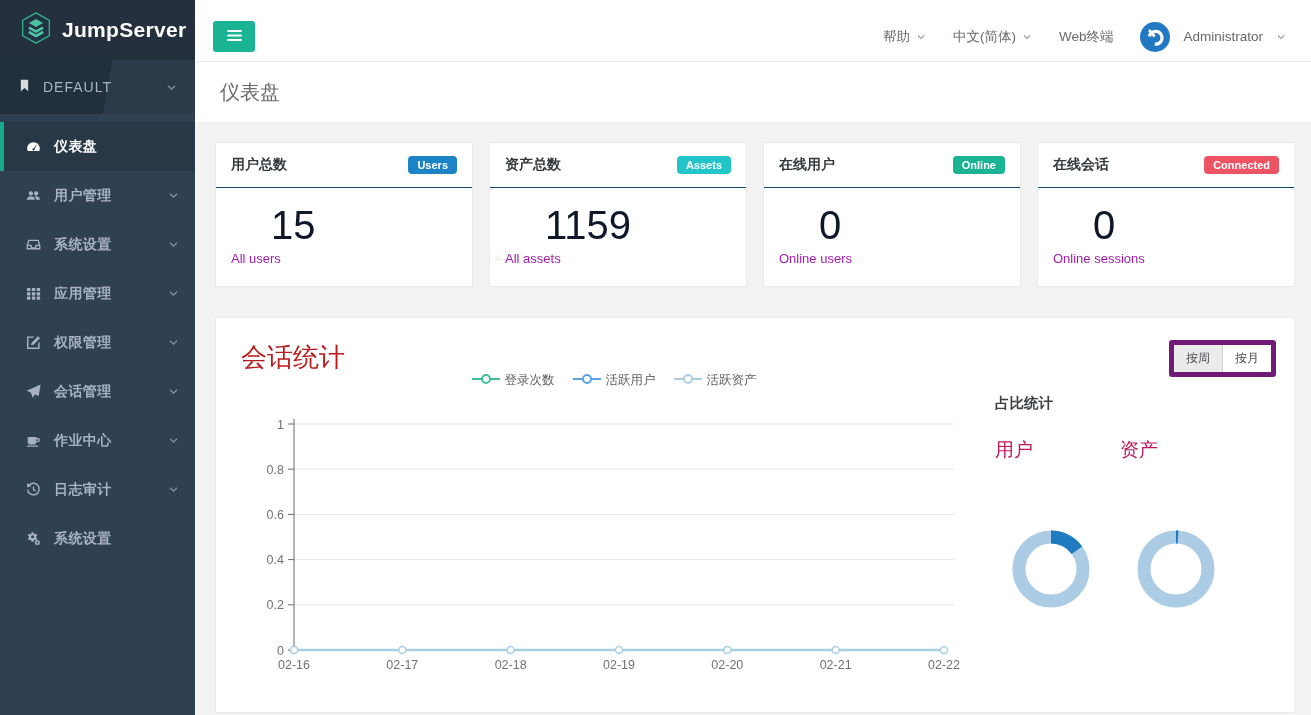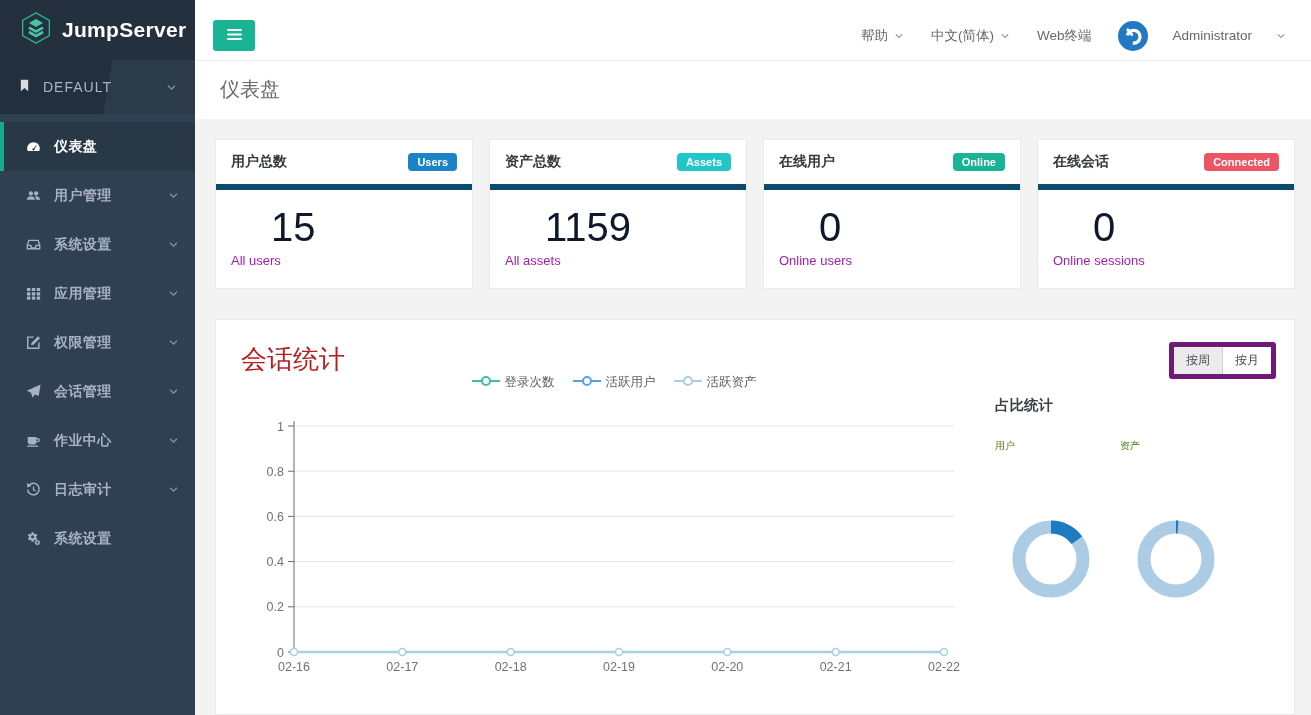--- a/index.html
+++ b/index.html
@@ -40,33 +40,33 @@
     display:flex; align-items:center; padding:12px 25px 0 18px;
   }
   .hamburger-btn {
     width:42px; height:31px; background:#1ab394; border:none; border-radius:3px;
     display:flex; align-items:center; justify-content:center; cursor:pointer;
   }
   .nav-right { margin-left:auto; display:flex; align-items:center; gap:27px; }
   .nav-link { display:flex; align-items:center; gap:6px; font-size:13.5px; color:#64696c; cursor:pointer; }
   .nav-link .chev { color:#8b9094; display:flex; }
   .avatar { width:30px; height:30px; display:flex; }
-  .user-link { gap:24px; }
+  .user-link { gap:13px; }
 
   .page-heading { height:60px; background:#fff; display:flex; align-items:center; padding-left:25px; }
   .page-title { font-size:20px; font-weight:400; color:#6a6c6f; }
 
   .content { flex:1; background:#f3f3f4; padding:20px 16px 0 20px; }
 
   
   .stats-row { display:flex; gap:16px; }
   .stat-card { flex:1; background:#fff; border:1px solid #e7eaec; }
   .stat-head {
     display:flex; justify-content:space-between; align-items:center;
-    padding:13px 15px; border-bottom:6px solid #0c4a6e;
+    padding:13px 15px; border-bottom:1px solid #0c4a6e;
   }
   .stat-title { font-size:14px; font-weight:bold; color:#33383d; }
   .badge { color:#fff; font-size:11px; font-weight:bold; padding:3px 9px; border-radius:4px; }
   .stat-body { padding:14px 15px 20px; }
   .stat-value { font-size:40px; color:#0f172a; line-height:1.15;margin-left:40px; }
   .stat-caption { font-size:13px; color:#a21caf; margin-top:3px; }
 
   
   .panel { position:relative; background:#fff; border:1px solid #e7eaec; margin-top:30px; height:396px; }
   .panel-title { position:absolute; top:22px; left:25px; font-size:26px; font-weight:300; color:#b91c1c; }
@@ -75,21 +75,21 @@
   .range-group { position:absolute; top:22px; right:18px; display:flex; border:5px solid #701a75; border-radius:3px; overflow:hidden; }
   .range-btn { font-size:12px; padding:5px 12px; background:#fff; border:none; color:#4a4d52; cursor:pointer; }
   .range-btn.active { background:#ebebeb; }
   .range-btn + .range-btn { border-left:1px solid #d0d0d0; }
   .line-chart-wrap { position:absolute; left:28px; top:86px; }
 
   .ratio-col { position:absolute; left:772px; top:76px; width:260px; }
   .ratio-title { font-size:14.5px; font-weight:bold; color:#3b4045; margin-left:7px; }
   .donut-row { display:flex; margin-top:24px; }
   .donut-col { width:125px; }
-  .donut-label { font-size:10px; color:#4d7c0f; padding-left:7px; }
+  .donut-label { font-size:19px; color:#be185d; padding-left:7px; }
   .donut-svg { display:block; margin:60px auto 0; }
 </style>
 </head>
 <body>
 
 <div class="app">
 
   <aside class="sidebar">
     <div class="logo-row">
       <span>

